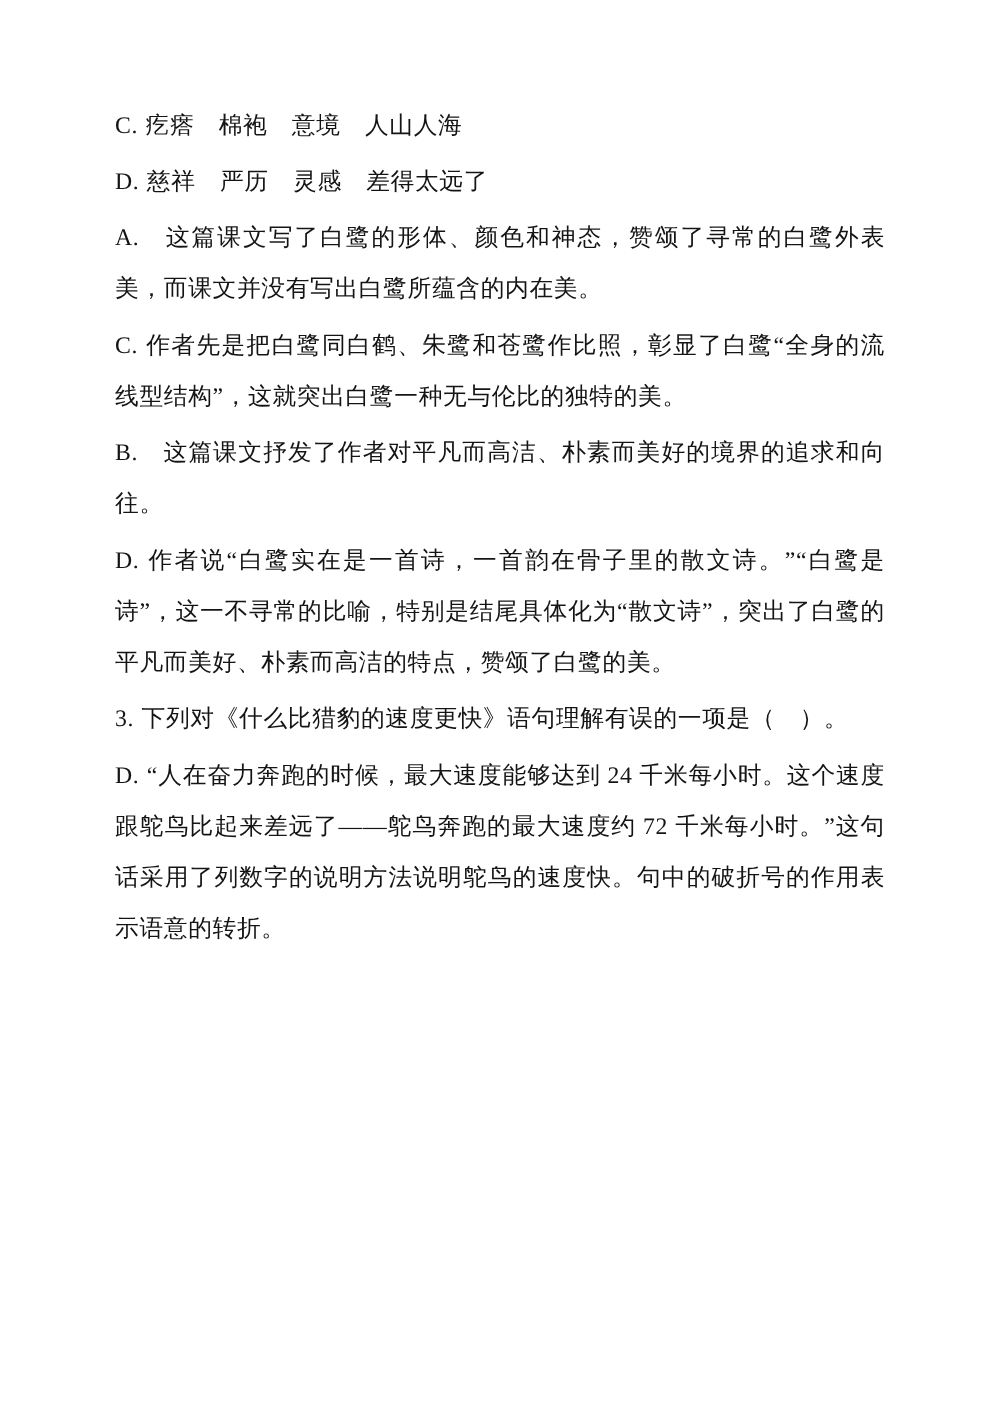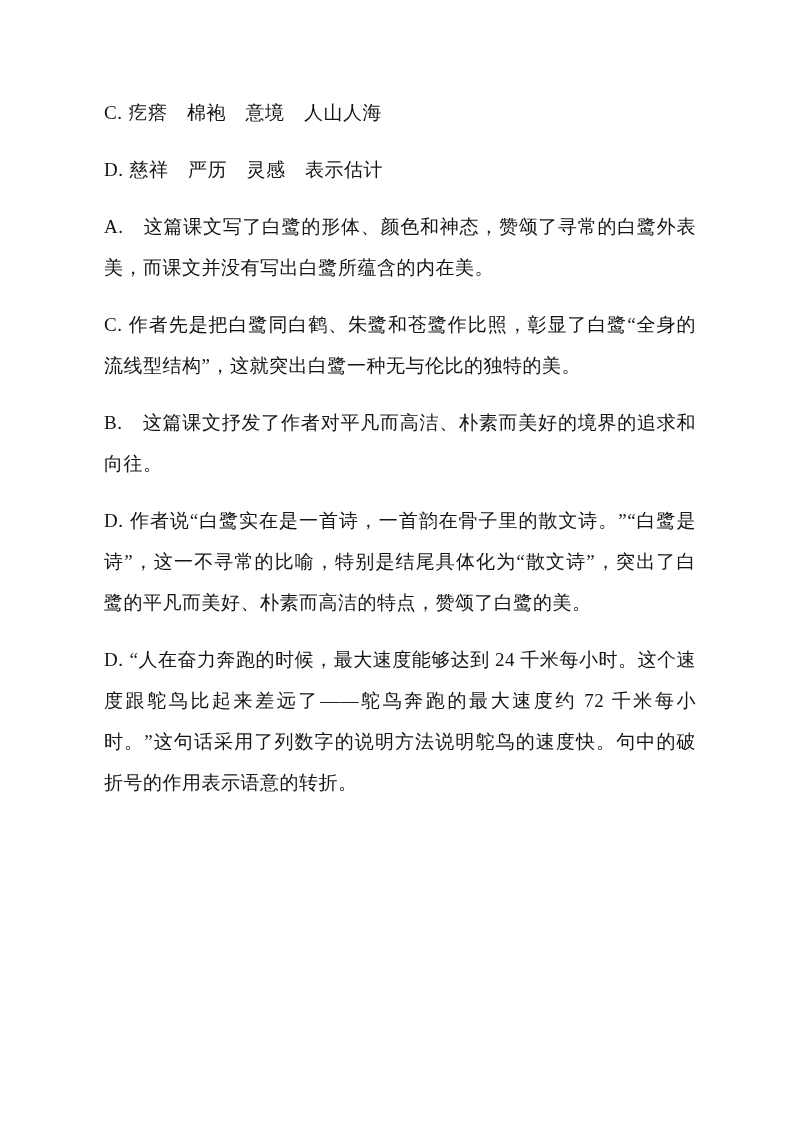--- a/index.html
+++ b/index.html
@@ -14,43 +14,44 @@
     box-sizing: border-box;
     width: 793px;
     padding: 76px 81px 0 88px;
     font-family: "Liberation Serif", "DejaVu Serif", serif;
     font-size: 19px;
     line-height: 41px;
     color: #141414;
     text-align: justify;
     letter-spacing: 0.5px;
   }
-  .para { margin: 16px; }
+  .para { margin: 4px; }
   .lbl { margin-right: 6px; }
   .lbl.wide { margin-right: 20px; }
 </style>
 </head>
 <body>
 
 <div class="page">
   <div class="doc">
 
     <p class="para"><span class="lbl">C.</span><span>疙瘩　棉袍　意境　人山人海</span></p>
 
-    <p class="para"><span class="lbl">D.</span><span>慈祥　严历　灵感　表示估计</span></p>
+    <p class="para"><span class="lbl">D.</span><span>慈祥　严历　灵感　差得太远了</span></p>
 
 
     <p class="para"><span class="lbl wide">A.</span><span>这篇课文写了白鹭的形体、颜色和神态，赞颂了寻常的白鹭外表美，而课文并没有写出白鹭所蕴含的内在美。</span></p>
 
     <p class="para"><span class="lbl">C.</span><span>作者先是把白鹭同白鹤、朱鹭和苍鹭作比照，彰显了白鹭“全身的流线型结构”，这就突出白鹭一种无与伦比的独特的美。</span></p>
 
     <p class="para"><span class="lbl wide">B.</span><span>这篇课文抒发了作者对平凡而高洁、朴素而美好的境界的追求和向往。</span></p>
 
     <p class="para"><span class="lbl">D.</span><span>作者说“白鹭实在是一首诗，一首韵在骨子里的散文诗。”“白鹭是诗”，这一不寻常的比喻，特别是结尾具体化为“散文诗”，突出了白鹭的平凡而美好、朴素而高洁的特点，赞颂了白鹭的美。</span></p>
 
+    <p class="para"><span class="lbl">3.</span><span>下列对《什么比猎豹的速度更快》语句理解有误的一项是（　）。</span></p>
 
 
 
 
     <p class="para"><span class="lbl">D.</span><span>“人在奋力奔跑的时候，最大速度能够达到 24 千米每小时。这个速度跟鸵鸟比起来差远了——鸵鸟奔跑的最大速度约 72 千米每小时。”这句话采用了列数字的说明方法说明鸵鸟的速度快。句中的破折号的作用表示语意的转折。</span></p>
 
   </div>
 </div>
 
 </body></html>

